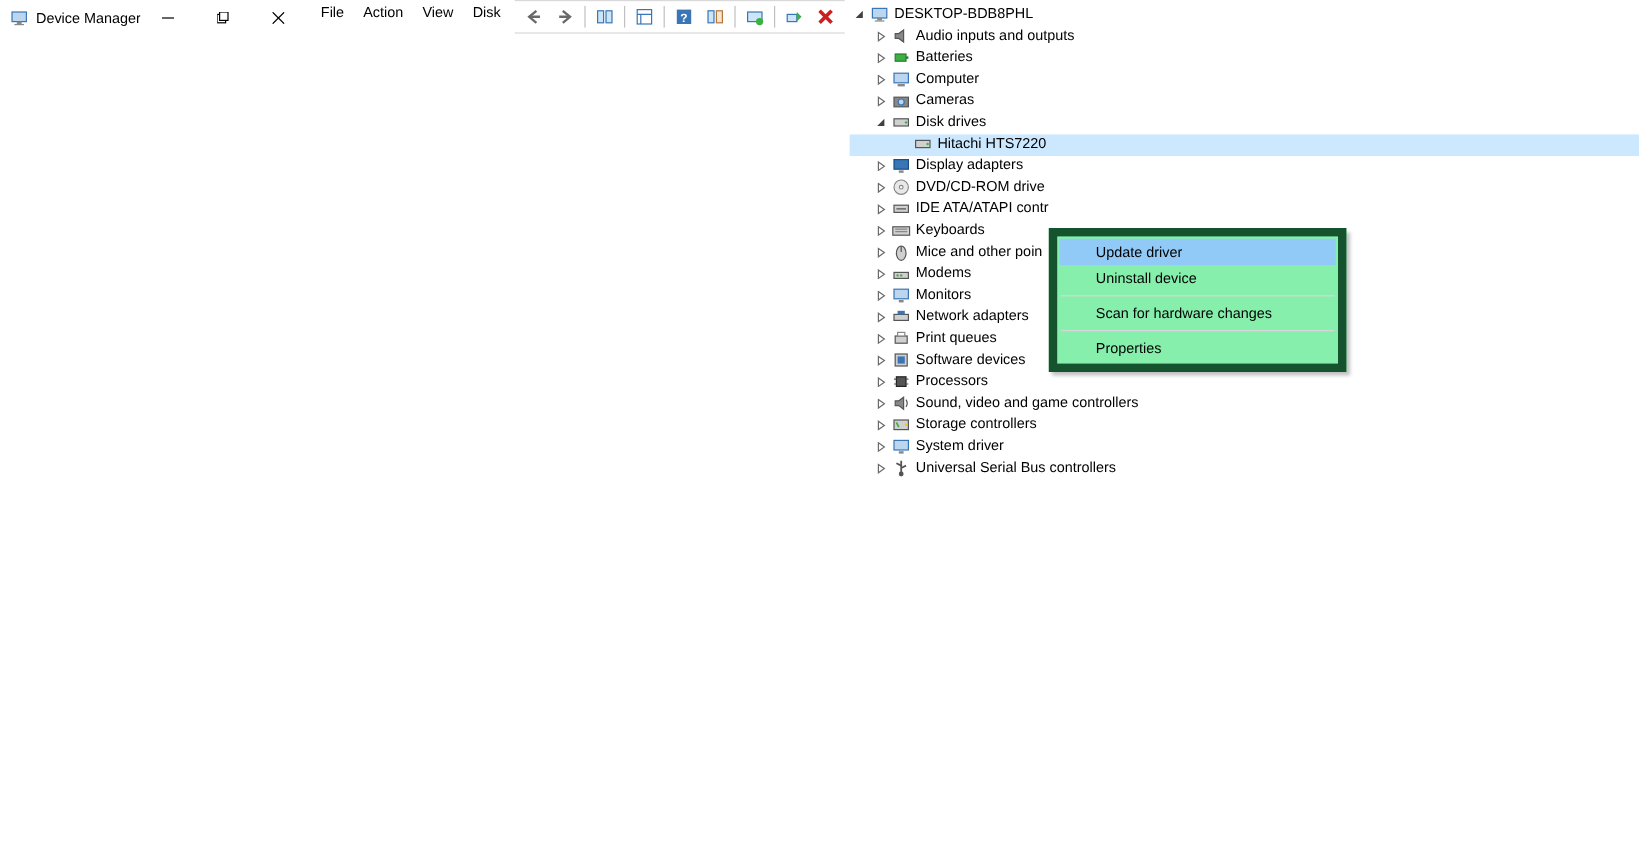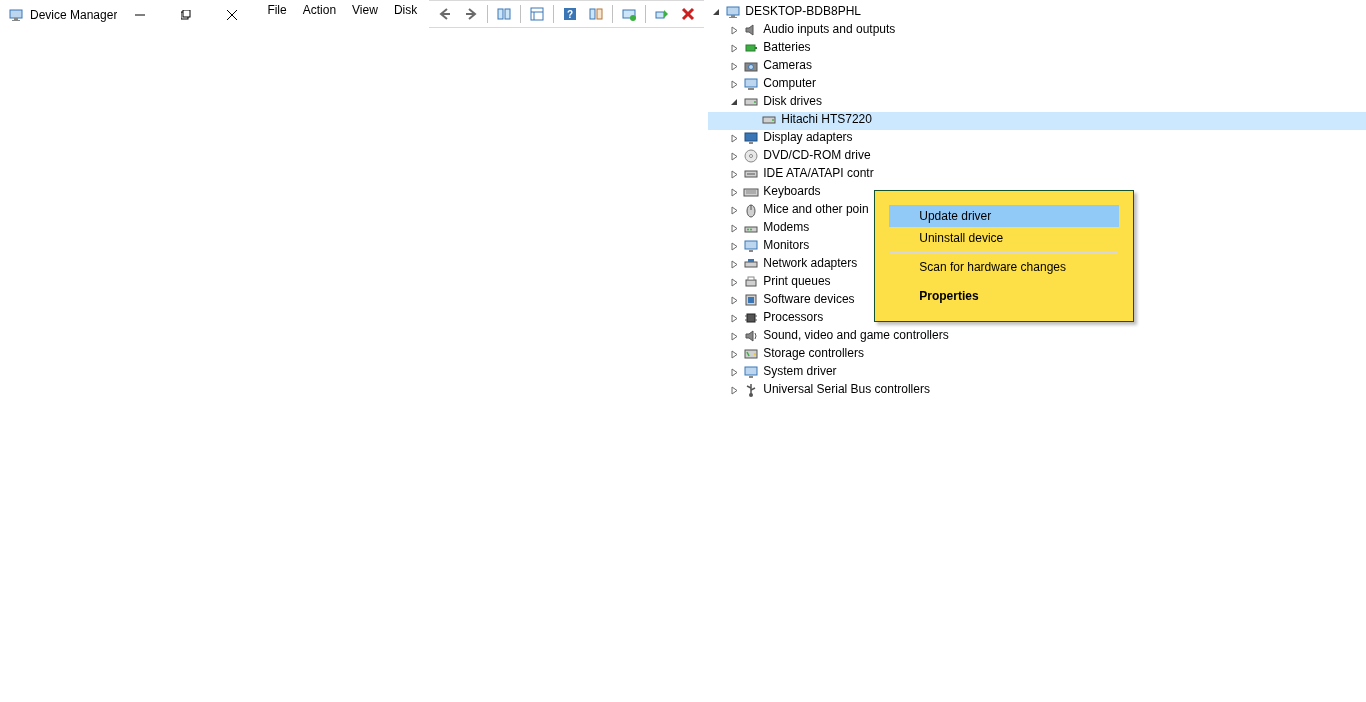--- a/index.html
+++ b/index.html
@@ -13,24 +13,24 @@
 .menu-item{padding:2px 8px}
 .toolbar{height:26px;border-top:1px solid #d9d9d9;border-bottom:1px solid #d9d9d9;display:flex;align-items:center;padding:0 4px;gap:2px;background:#fff}
 .tb-btn{width:22px;height:22px;display:flex;align-items:center;justify-content:center;border:1px solid transparent}
 .tb-sep{width:1px;height:18px;background:#c0c0c0;margin:0 2px}
 .content{flex:1;overflow:auto;padding:4px 0 0 4px;position:relative}
 .tree-row{height:18px;display:flex;align-items:flex-start;white-space:nowrap;cursor:default}
 .tree-row.selected{background:#cce8ff}
 .expander{width:16px;height:16px;display:flex;align-items:center;justify-content:center;color:#6b6b6b;font-size:10px}
 .row-icon{width:16px;height:16px;margin:0 3px 0 1px;display:flex;align-items:center;justify-content:center}
 .row-label{padding-left:1px}
-.context-menu{position:absolute;left:170px;top:190px;width:230px;background:#fde047;border:1px solid #14532d;box-shadow:3px 3px 3px rgba(0,0,0,.25);padding:14px}
+.context-menu{position:absolute;left:170px;top:190px;width:230px;background:#86efac;border:7px solid #14532d;box-shadow:3px 3px 3px rgba(0,0,0,.25);padding:2px}
 .cm-item{height:22px;display:flex;align-items:center;padding:0 30px 0 30px;font-size:12px}
 .cm-item.hover{background:#91c9f7}
-.cm-item.bold{font-weight:700}
+.cm-item.bold{font-weight:400}
 .cm-sep{height:1px;background:#d7d7d7;margin:3px 1px}
 svg{display:block}
 </style>
 </head>
 <body>
 
 <div class="window">
 
   <div class="titlebar">
     <span class="app-icon">
@@ -177,39 +177,39 @@
           <span class="row-label">Batteries</span>
         </div>
         <div class="tree-row" style="padding-left:18px">
           <span class="expander">
             <svg width="9" height="9" viewBox="0 0 9 9">
               <path d="M2 1 L7 4.5 L2 8 Z" fill="none" stroke="#6b6b6b"></path>
             </svg>
           </span>
           <span class="row-icon">
             <svg width="16" height="16" viewBox="0 0 16 16">
+              <rect x="2" y="3" width="12" height="8" fill="#bcd6f0" stroke="#3a76b5"></rect>
+              <rect x="5" y="12" width="6" height="2" fill="#888"></rect>
+            </svg>
+          </span>
+          <span class="row-label">Computer</span>
+        </div>
+        <div class="tree-row" style="padding-left:18px">
+          <span class="expander">
+            <svg width="9" height="9" viewBox="0 0 9 9">
+              <path d="M2 1 L7 4.5 L2 8 Z" fill="none" stroke="#6b6b6b"></path>
+            </svg>
+          </span>
+          <span class="row-icon">
+            <svg width="16" height="16" viewBox="0 0 16 16">
               <rect x="2" y="5" width="12" height="8" fill="#888" stroke="#555"></rect>
               <circle cx="8" cy="9" r="2.5" fill="#bcd6f0" stroke="#3a76b5"></circle>
             </svg>
           </span>
           <span class="row-label">Cameras</span>
-        </div>
-        <div class="tree-row" style="padding-left:18px">
-          <span class="expander">
-            <svg width="9" height="9" viewBox="0 0 9 9">
-              <path d="M2 1 L7 4.5 L2 8 Z" fill="none" stroke="#6b6b6b"></path>
-            </svg>
-          </span>
-          <span class="row-icon">
-            <svg width="16" height="16" viewBox="0 0 16 16">
-              <rect x="2" y="3" width="12" height="8" fill="#bcd6f0" stroke="#3a76b5"></rect>
-              <rect x="5" y="12" width="6" height="2" fill="#888"></rect>
-            </svg>
-          </span>
-          <span class="row-label">Computer</span>
         </div>
         <div class="tree-row" style="padding-left:18px">
           <span class="expander">
             <svg width="9" height="9" viewBox="0 0 9 9">
               <path d="M1 7 L7 1 L7 7 Z" fill="#404040"></path>
             </svg>
           </span>
           <span class="row-icon">
             <svg width="16" height="16" viewBox="0 0 16 16">
               <rect x="2" y="5" width="12" height="6" fill="#d0d0d0" stroke="#555"></rect>

